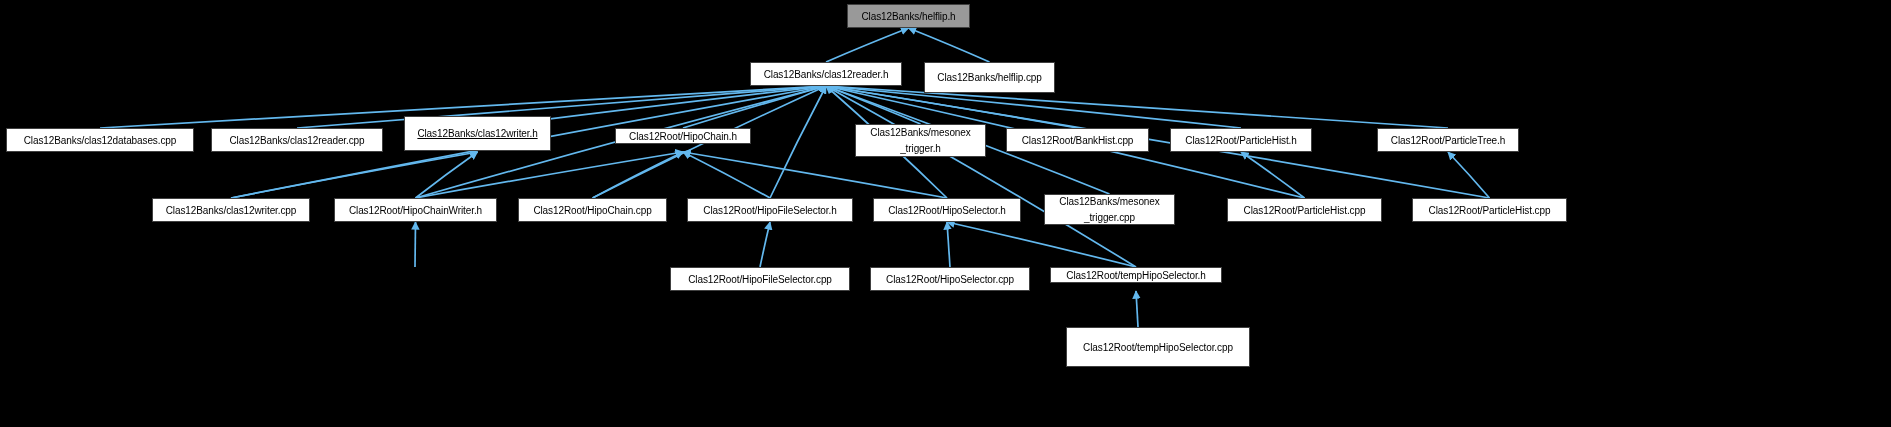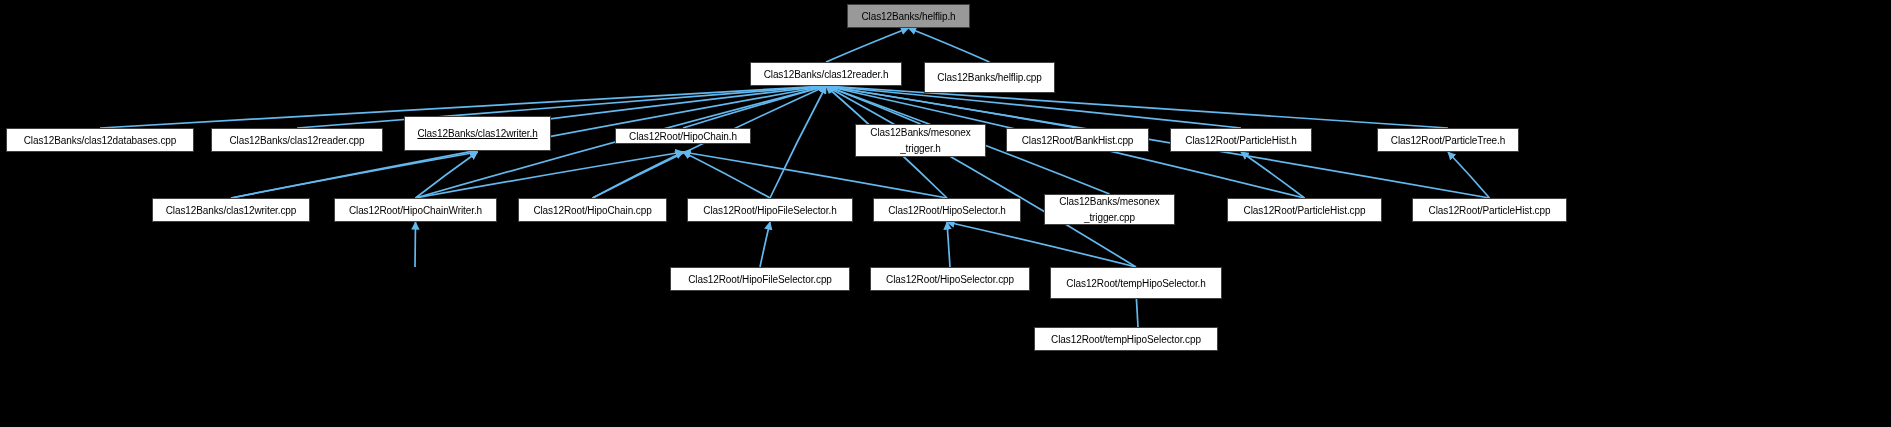--- a/index.html
+++ b/index.html
@@ -109,15 +109,15 @@
     <div class="node" style="left: 334px; top: 198px; width: 163px; height: 24px;">Clas12Root/HipoChainWriter.h</div>
     <div class="node" style="left: 518px; top: 198px; width: 149px; height: 24px;">Clas12Root/HipoChain.cpp</div>
     <div class="node" style="left: 687px; top: 198px; width: 166px; height: 24px;">Clas12Root/HipoFileSelector.h</div>
     <div class="node" style="left: 873px; top: 198px; width: 148px; height: 24px;">Clas12Root/HipoSelector.h</div>
     <div class="node two-line" style="left: 1044px; top: 194px; width: 131px; height: 31px;">Clas12Banks/mesonex
 _trigger.cpp</div>
     <div class="node" style="left: 1227px; top: 198px; width: 155px; height: 24px;">Clas12Root/ParticleHist.cpp</div>
     <div class="node" style="left: 1412px; top: 198px; width: 155px; height: 24px;">Clas12Root/ParticleHist.cpp</div>
     <div class="node" style="left: 670px; top: 267px; width: 180px; height: 24px;">Clas12Root/HipoFileSelector.cpp</div>
     <div class="node" style="left: 870px; top: 267px; width: 160px; height: 24px;">Clas12Root/HipoSelector.cpp</div>
-    <div class="node" style="left: 1050px; top: 267px; width: 172px; height: 32px;">Clas12Root/tempHipoSelector.h</div>
-    <div class="node" style="left: 1034px; top: 327px; width: 184px; height: 24px;">Clas12Root/tempHipoSelector.cpp</div>
+    <div class="node" style="left: 1050px; top: 267px; width: 172px; height: 16px;">Clas12Root/tempHipoSelector.h</div>
+    <div class="node" style="left: 1066px; top: 327px; width: 184px; height: 40px;">Clas12Root/tempHipoSelector.cpp</div>
   </div>
 
 </body></html>

